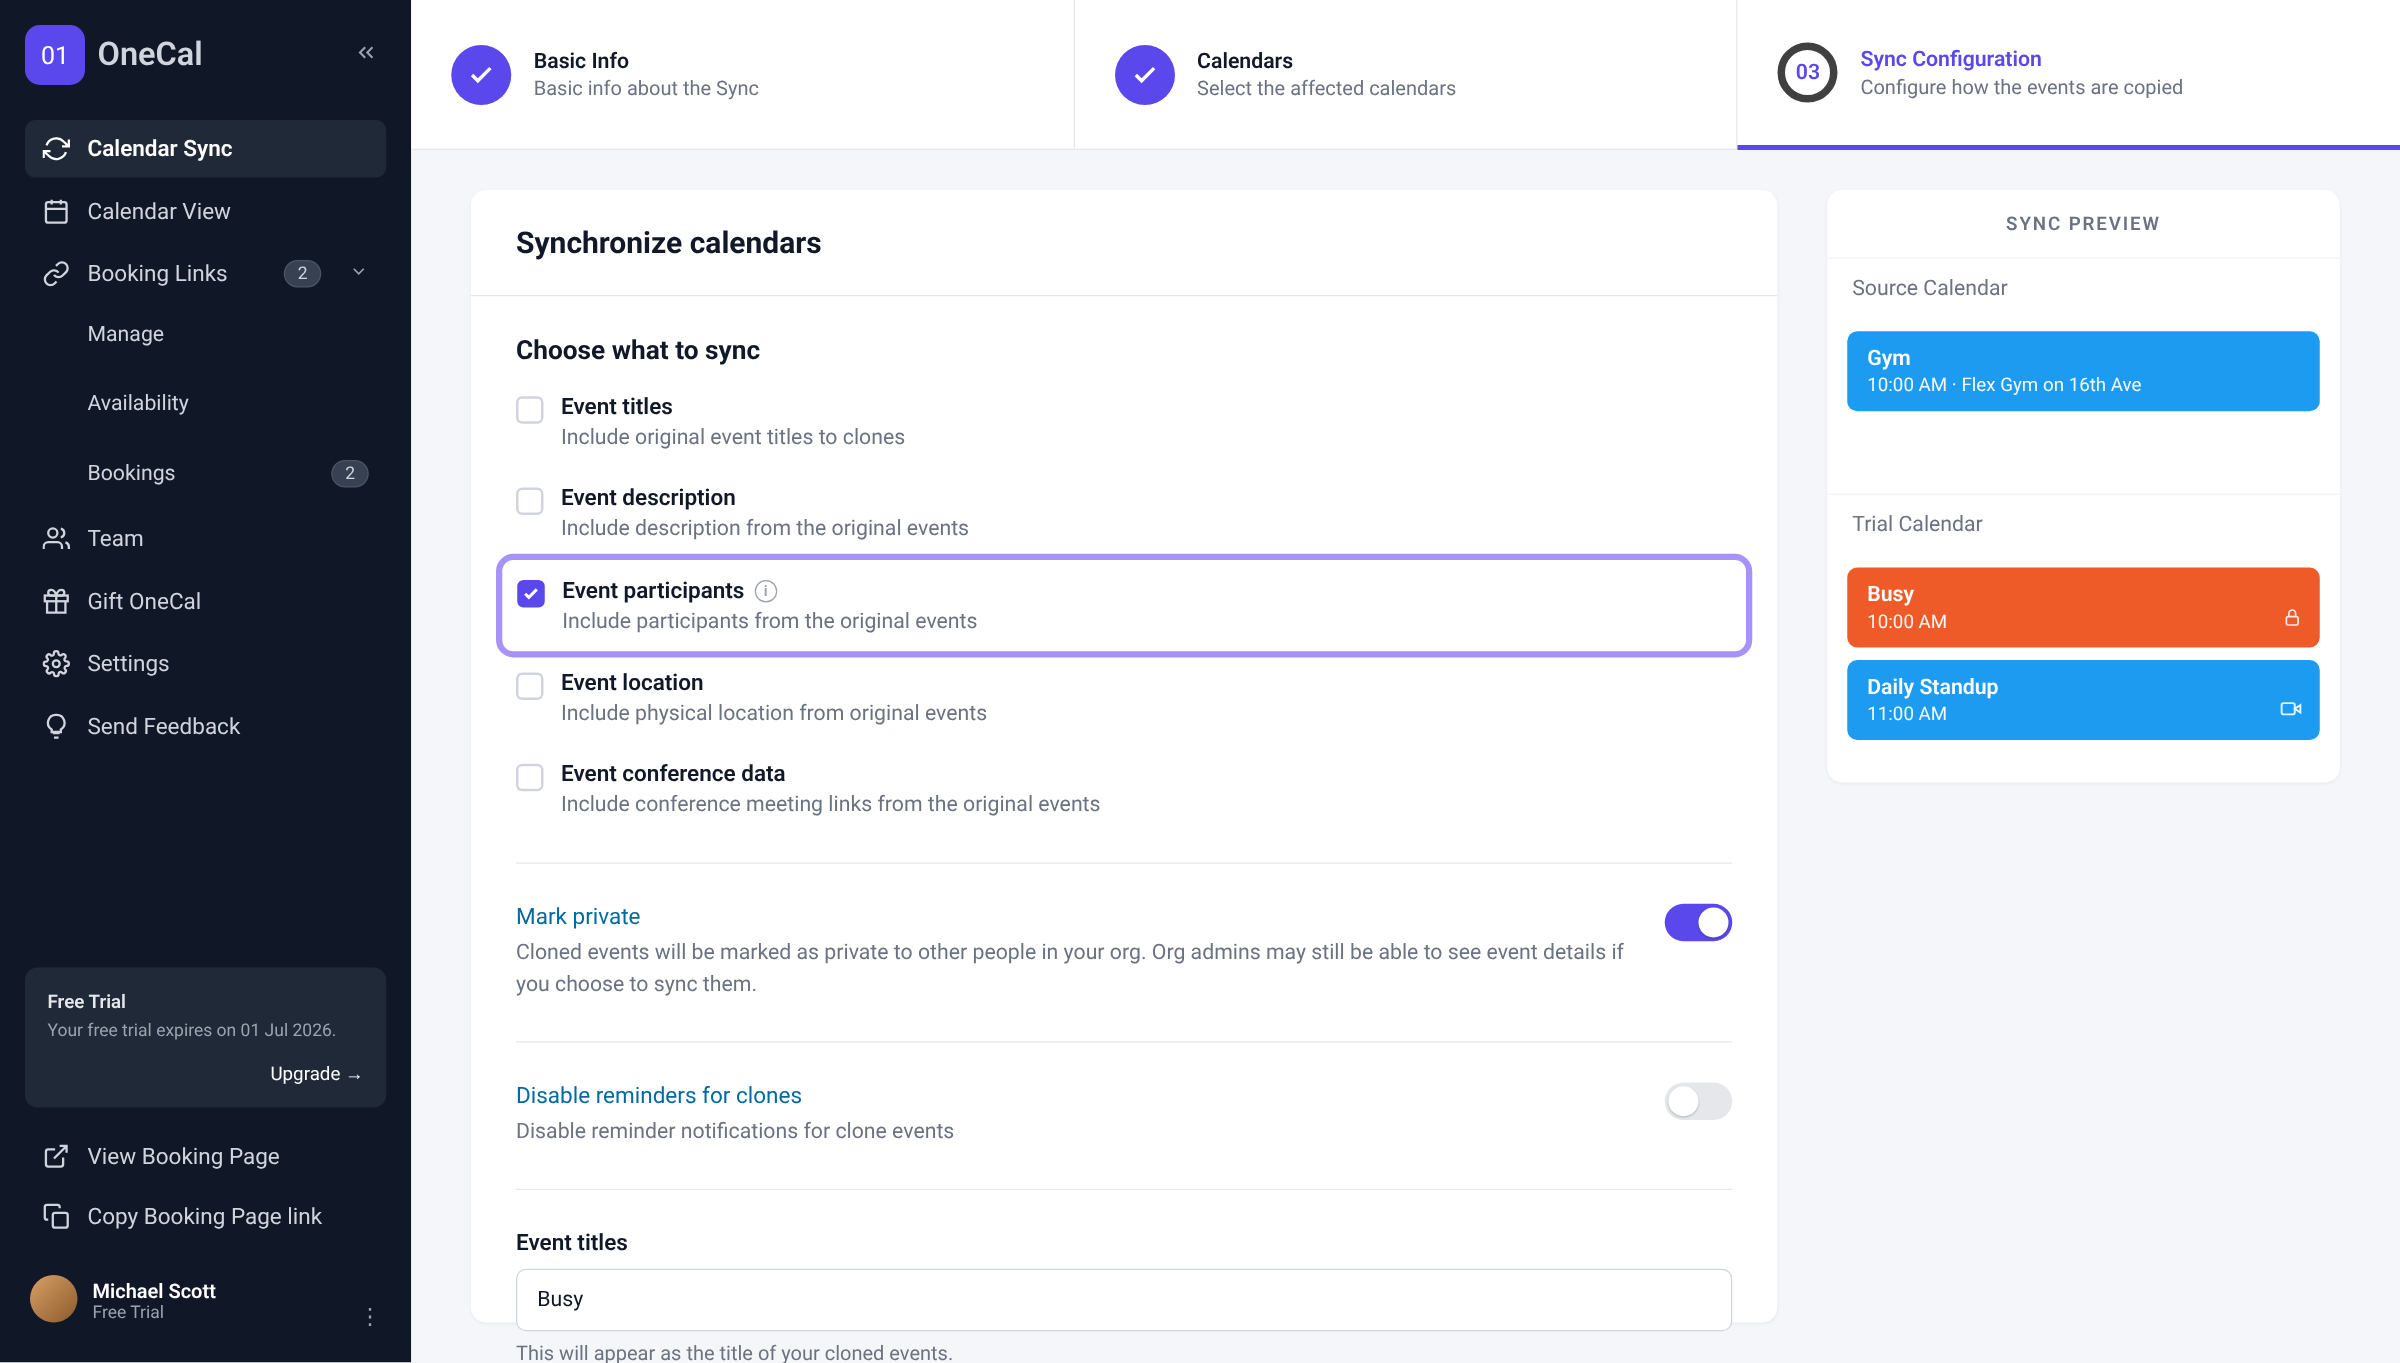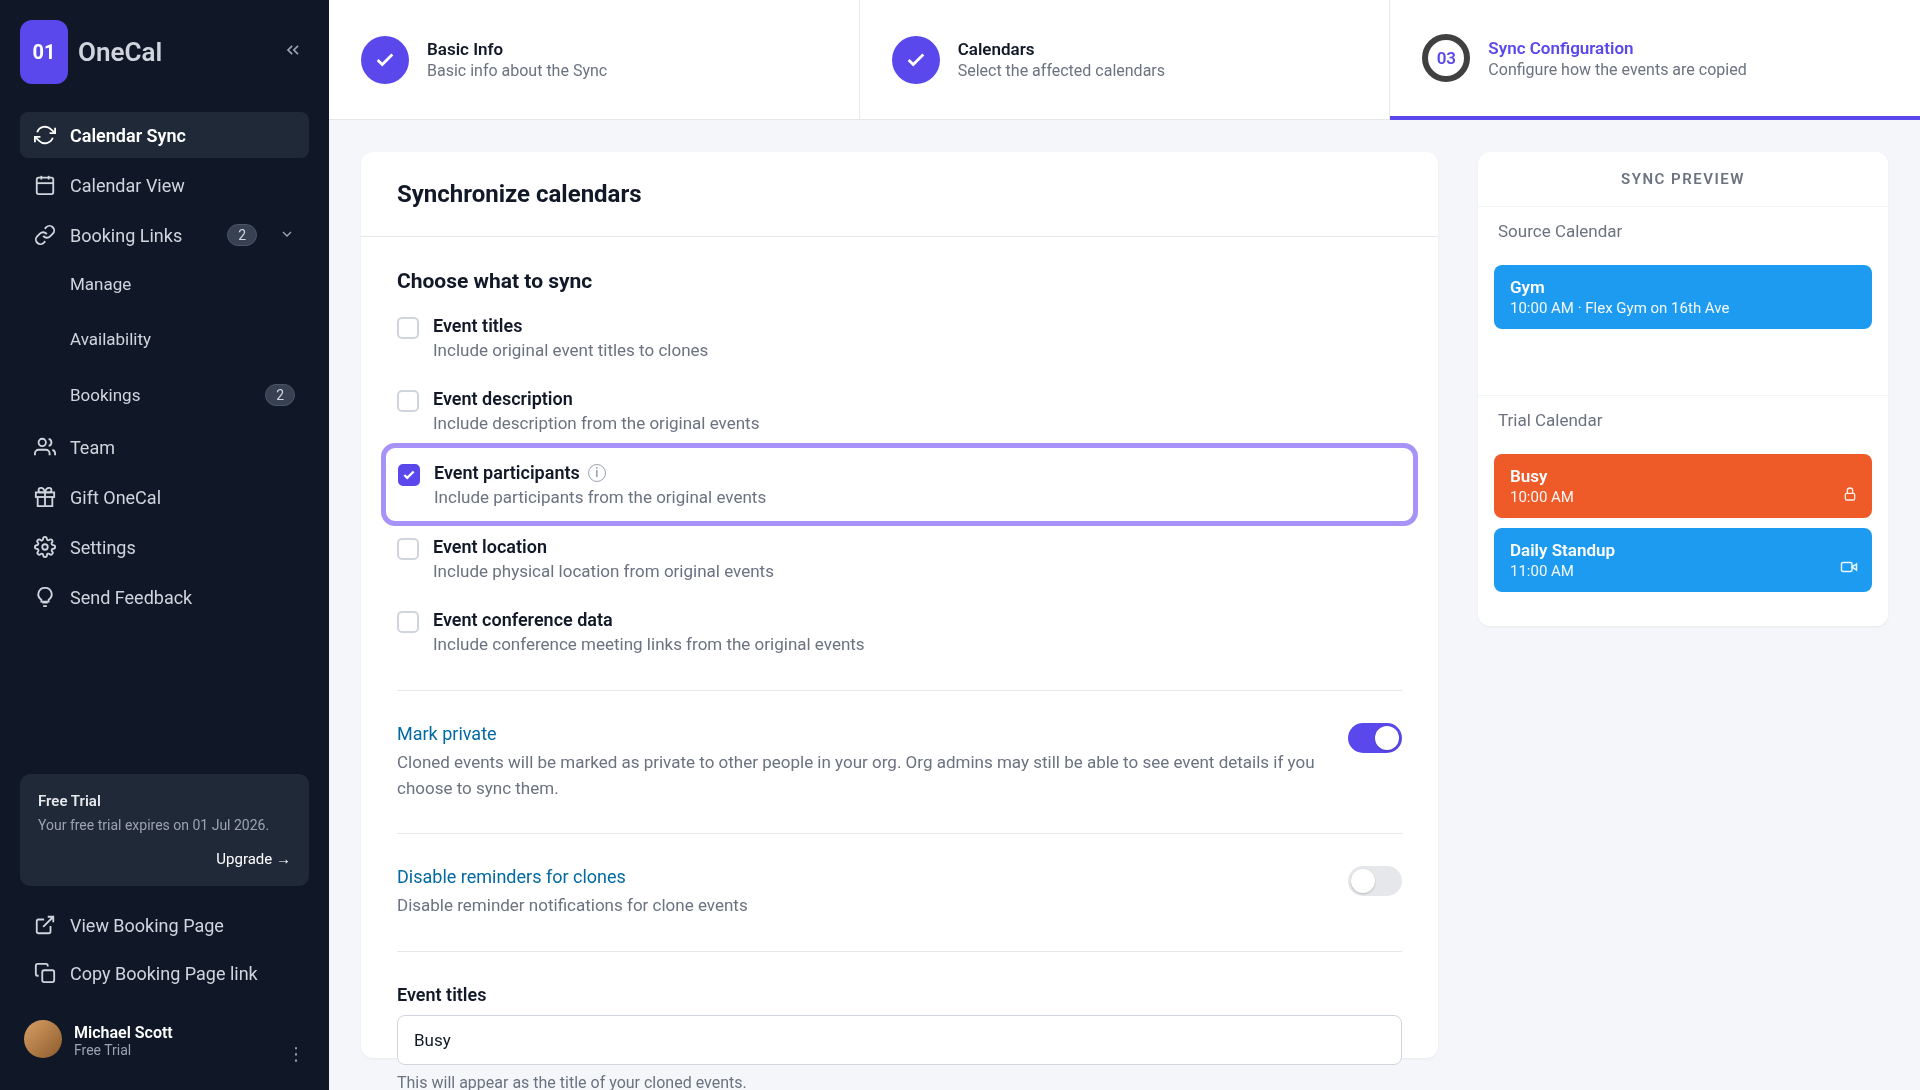--- a/index.html
+++ b/index.html
@@ -2,21 +2,21 @@
 <html><head>
   <meta charset="utf-8">
   <style>
     * { margin: 0; padding: 0; box-sizing: border-box; font-family: -apple-system, BlinkMacSystemFont, "Segoe UI", Roboto, sans-serif; }
     body { background: #f5f6fa; display: flex; height: 1090px; width: 1920px; overflow: hidden; }
     
     
     .sidebar { width: 329px; background: #101828; color: #fff; display: flex; flex-direction: column; padding: 20px; }
     .logo-row { display: flex; align-items: center; justify-content: space-between; margin-bottom: 28px; }
     .logo { display: flex; align-items: center; gap: 10px; }
-    .logo-badge { width: 48px; height: 64px; background: #5a48ec; border-radius: 12px; display: flex; align-items: center; justify-content: center; color: #fff; font-weight: 700; font-size: 20px; }
+    .logo-badge { width: 48px; height: 48px; background: #5a48ec; border-radius: 12px; display: flex; align-items: center; justify-content: center; color: #fff; font-weight: 400; font-size: 20px; }
     .logo-text { font-size: 26px; font-weight: 600; color: #d0d5dd; }
     .collapse-btn { color: #9ca3af; cursor: pointer; padding: 6px; }
     .nav { display: flex; flex-direction: column; gap: 4px; }
     .nav-item { display: flex; align-items: center; gap: 14px; padding: 12px 14px; border-radius: 8px; color: #d0d5dd; font-size: 18px; cursor: pointer; }
     .nav-item.active { background: #1f2937; color: #fff; font-weight: 600; }
     .nav-item .icon { width: 22px; height: 22px; flex-shrink: 0; }
     .nav-item .badge { margin-left: auto; background: #374151; color: #d0d5dd; font-size: 14px; padding: 2px 10px; border-radius: 12px; border: 1px solid #4b5563; }
     .nav-item .chev { margin-left: 8px; color: #9ca3af; }
     .nav-sub { padding-left: 36px; display: flex; flex-direction: column; gap: 15px; margin-top: 2px; margin-bottom: 4px; }
     .nav-sub .nav-item { font-size: 17px; padding: 10px 14px; }
@@ -41,21 +41,21 @@
     .step:last-child { border-right: none; }
     .step.current { border-bottom: 4px solid #5a48ec; margin-bottom: -1px; }
     .step-circle { width: 48px; height: 48px; border-radius: 50%; display: flex; align-items: center; justify-content: center; flex-shrink: 0; }
     .step-circle.done { background: #5a48ec; color: #fff; }
     .step-circle.num { border: 6px solid #404040; color: #5a48ec; font-weight: 600; font-size: 17px; }
     .step-title { font-size: 17px; font-weight: 600; color: #111827; }
     .step.current .step-title { color: #5a48ec; }
     .step-desc { font-size: 16px; color: #6b7280; margin-top: 2px; }
     
     
-    .content { flex: 1; display: flex; gap: 40px; padding: 32px 32px; overflow: auto; }
+    .content { flex: 1; display: flex; gap: 40px; padding: 32px 48px; overflow: auto; }
     .card { background: #fff; border-radius: 12px; box-shadow: 0 1px 3px rgba(0,0,0,0.05); }
     .main-card { flex: 1; padding: 0; }
     .section-header { padding: 28px 36px; border-bottom: 1px solid #e5e7eb; }
     .section-title { font-size: 24px; font-weight: 700; color: #111827; }
     .sync-body { padding: 32px 36px; }
     .subsection-title { font-size: 21px; font-weight: 700; color: #111827; margin-bottom: 18px; }
     
     .check-list { display: flex; flex-direction: column; gap: 20px; }
     .check-row { display: flex; gap: 14px; align-items: flex-start; padding: 4px 0; }
     .check-box { width: 22px; height: 22px; border: 2px solid #d0d5dd; border-radius: 5px; flex-shrink: 0; margin-top: 2px; cursor: pointer; display: flex; align-items: center; justify-content: center; }

